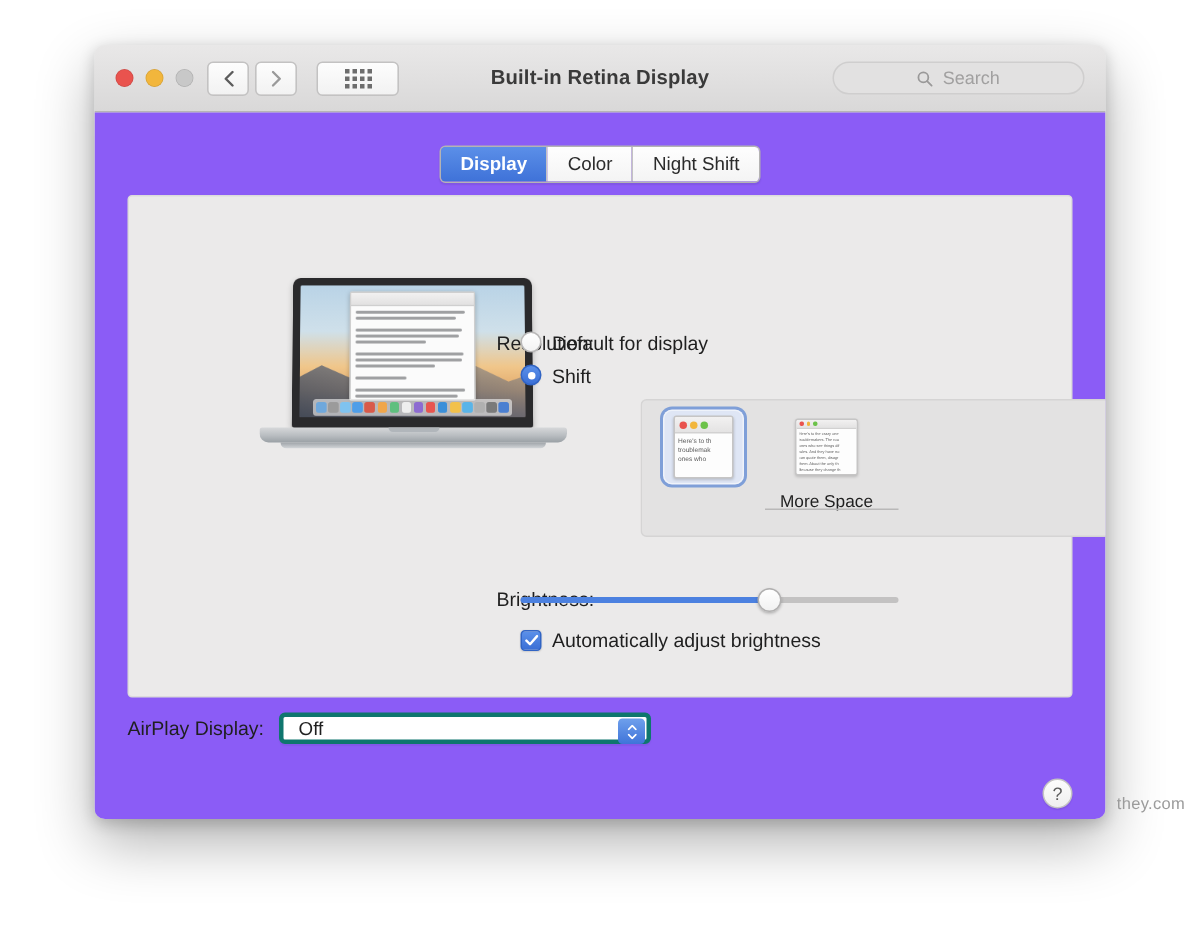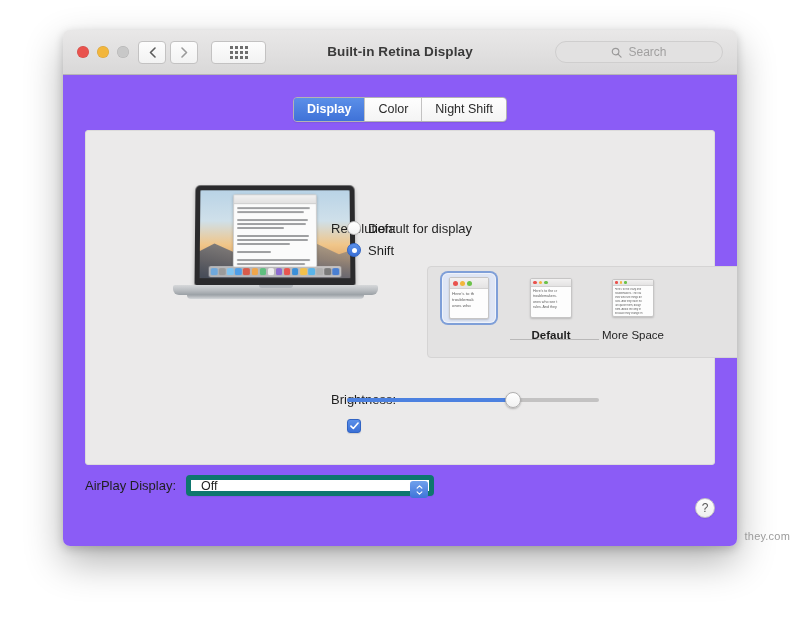--- a/index.html
+++ b/index.html
@@ -197,25 +197,25 @@
     width:14px; height:14px; border-radius:3px; flex:none;
     display:flex; align-items:center; justify-content:center;
     background:linear-gradient(to bottom,#5b90e9,#3a6fd6); border:1px solid #3164c4;
     box-shadow:0 .5px 1px rgba(0,0,0,.12);
   }
   .checkbox svg { display:block; }
   .check-label { font-size:13px; color:#1f1f1f; }
 
   
   .bottom { position:absolute; left:22px; right:22px; top:400px; }
-  .airplay-row { display:flex; align-items:center; gap:10px; margin-bottom:0; }
+  .airplay-row { display:flex; align-items:center; gap:10px; margin-bottom:21px; }
   .airplay-label { font-size:13px; color:#1f1f1f; }
   .popup {
     position:relative; width:248px; height:21px;
-    background:#ffffff; border:5px solid #0f766e; border-radius:4px;
+    background:#ffffff; border:3px solid #0f766e; border-radius:4px;
     display:flex; align-items:center; padding-left:10px;
     box-shadow:0 1px 1px rgba(0,0,0,.06);
   }
   .popup .pval { font-size:12.5px; color:#1f1f1f; }
   .popup .parrows {
     position:absolute; right:1px; top:1px; width:18px; height:17px; border-radius:3px;
     background:linear-gradient(to bottom,#6fa0ec,#3f74d9);
     display:flex; flex-direction:column; align-items:center; justify-content:center; gap:2px;
   }
   .helpbtn {
@@ -376,38 +376,20 @@
                 <div class="mbody" style="padding:2px 2px;font-size:4.4px;line-height:6.2px;">
                   <p>Here's to th</p>
                   <p>troublemak</p>
                   <p>ones who</p>
                 </div>
               </div>
             </div>
             <span class="thumblabel"></span>
           </div>
 
-          <div class="thumbcell">
-            <div class="thumbframe">
-              <div class="minwin" style="width:42px;height:40px;">
-                <div class="mtb" style="height:8px;padding:0 2px;">
-                  <i style="width:3.5px;height:3.5px;background:#e9534e"></i>
-                  <i style="width:3.5px;height:3.5px;background:#f2b63c"></i>
-                  <i style="width:3.5px;height:3.5px;background:#6cc24a"></i>
-                </div>
-                <div class="mbody" style="padding:2px 2px;font-size:3.6px;line-height:5.4px;">
-                  <p>Here's to the cr</p>
-                  <p>troublemakers.</p>
-                  <p>ones who see t</p>
-                  <p>rules. And they</p>
-                </div>
-              </div>
-            </div>
-            <span class="thumblabel bold">Default</span>
-          </div>
 
           <div class="thumbcell">
             <div class="thumbframe">
               <div class="minwin" style="width:42px;height:38px;">
                 <div class="mtb" style="height:6px;padding:0 2px;">
                   <i style="width:2.6px;height:2.6px;background:#e9534e"></i>
                   <i style="width:2.6px;height:2.6px;background:#f2b63c"></i>
                   <i style="width:2.6px;height:2.6px;background:#6cc24a"></i>
                 </div>
                 <div class="mbody" style="padding:1.5px 1.5px;font-size:2.6px;line-height:4.1px;">
@@ -434,20 +416,21 @@
           <div class="slider-track">
             <div class="slider-fill" id="br-fill" style="width: 66%;"></div>
             <div class="slider-thumb" id="br-thumb" style="left: 66%;"></div>
           </div>
           <div class="check-row" style="margin-top:17px;">
             <span class="checkbox">
               <svg width="9" height="8" viewBox="0 0 10 9">
                 <path d="M1 4.6 L3.7 7.3 L9 1.2" fill="none" stroke="#ffffff" stroke-width="1.8" stroke-linecap="round" stroke-linejoin="round"></path>
               </svg>
             </span>
+            <span class="check-label">Automatically adjust brightness</span>
           </div>
         </div>
       </div>
 
       <div class="bottom">
         <div class="airplay-row">
           <span class="airplay-label">AirPlay Display:</span>
           <div class="popup">
             <span class="pval">Off</span>
             <span class="parrows">

